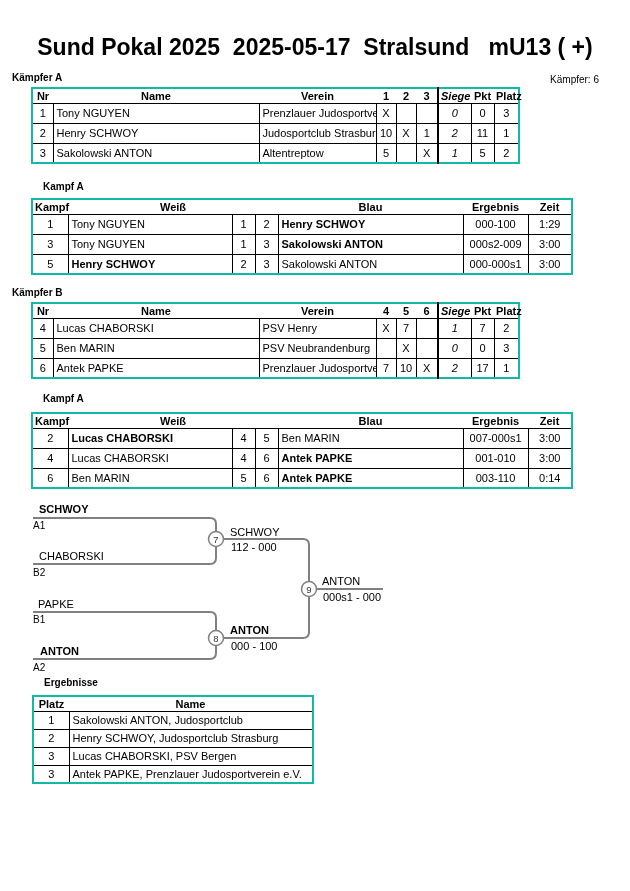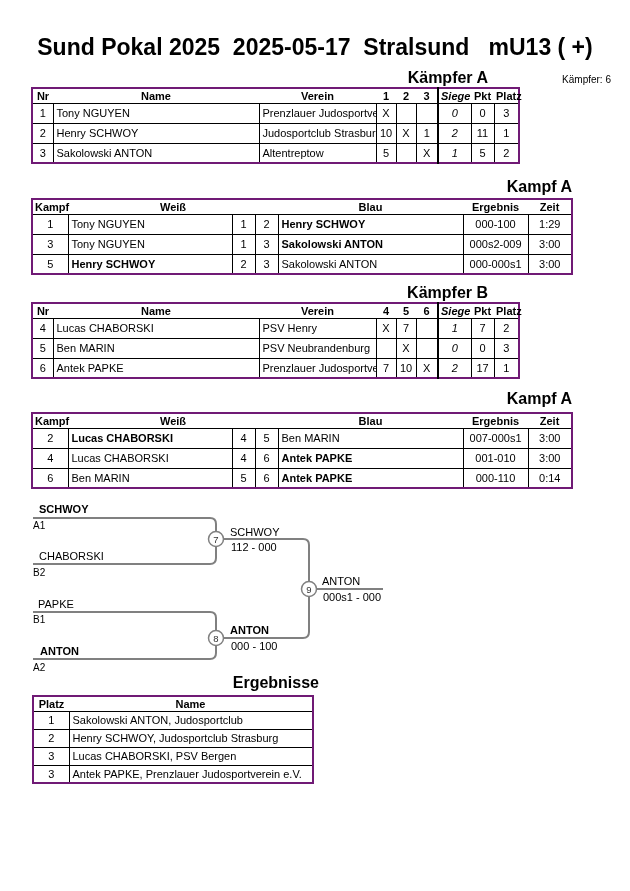--- a/index.html
+++ b/index.html
@@ -7,29 +7,29 @@
     width:630px; height:891px; position:relative;
     background:#ffffff; color:#000;
     font-family:"Liberation Sans", sans-serif;
     overflow:hidden;
   }
   .abs { position:absolute; }
   .title {
     top:34px; left:0; width:630px; text-align:center;
     font-size:23px; font-weight:bold; white-space:pre;
   }
-  .sec { font-size:16px; font-weight:bold; text-align:right; line-height:14px; }
+  .sec { font-size:10px; font-weight:bold; text-align:left; line-height:14px;padding-left:12px; }
   #h-ka  { top:71px;  left:0;    width:488px; }
   #h-k1  { top:180px; left:31px; width:541px; }
   #h-kb  { top:286px; left:0;    width:488px; }
   #h-k2  { top:392px; left:31px; width:541px; }
   #h-erg { top:676px; left:32px; width:287px; }
-  #fighters { top:74px; right:19px; font-size:10px; }
-
-  table.doc { position:absolute; border-collapse:collapse; table-layout:fixed; border:2px solid #701a75; }
+  #fighters { top:74px; right:31px; font-size:10px; }
+
+  table.doc { position:absolute; border-collapse:collapse; table-layout:fixed; border:2px solid #14b8a6; }
   table.doc th {
     font-size:11px; font-weight:bold; padding:0 2px; border:none;
     border-bottom:1px solid #000; white-space:nowrap; overflow:visible; text-align:center;
   }
   table.doc td {
     font-size:11px; padding:0 3px; border:1px solid #000;
     white-space:nowrap; overflow:hidden; vertical-align:middle;
   }
   table.doc thead tr { height:15px; }
   table.doc tbody tr { height:20px; }
@@ -272,21 +272,21 @@
       <td class="l b">Antek PAPKE</td>
       <td class="c">001-010</td>
       <td class="c">3:00</td>
     </tr>
     <tr>
       <td class="c">6</td>
       <td class="l">Ben MARIN</td>
       <td class="c">5</td>
       <td class="c">6</td>
       <td class="l b">Antek PAPKE</td>
-      <td class="c">000-110</td>
+      <td class="c">003-110</td>
       <td class="c">0:14</td>
     </tr>
   </tbody>
 </table>
 
 <svg class="abs" style="left:0;top:0" width="630" height="891" viewBox="0 0 630 891">
   <g fill="none" stroke="#808080" stroke-width="2">
     <path d="M33 518 H210 Q216 518 216 524 V531"></path>
     <path d="M33 564 H210 Q216 564 216 558 V547"></path>
     <path d="M224 539 H303 Q309 539 309 545 V581"></path>

